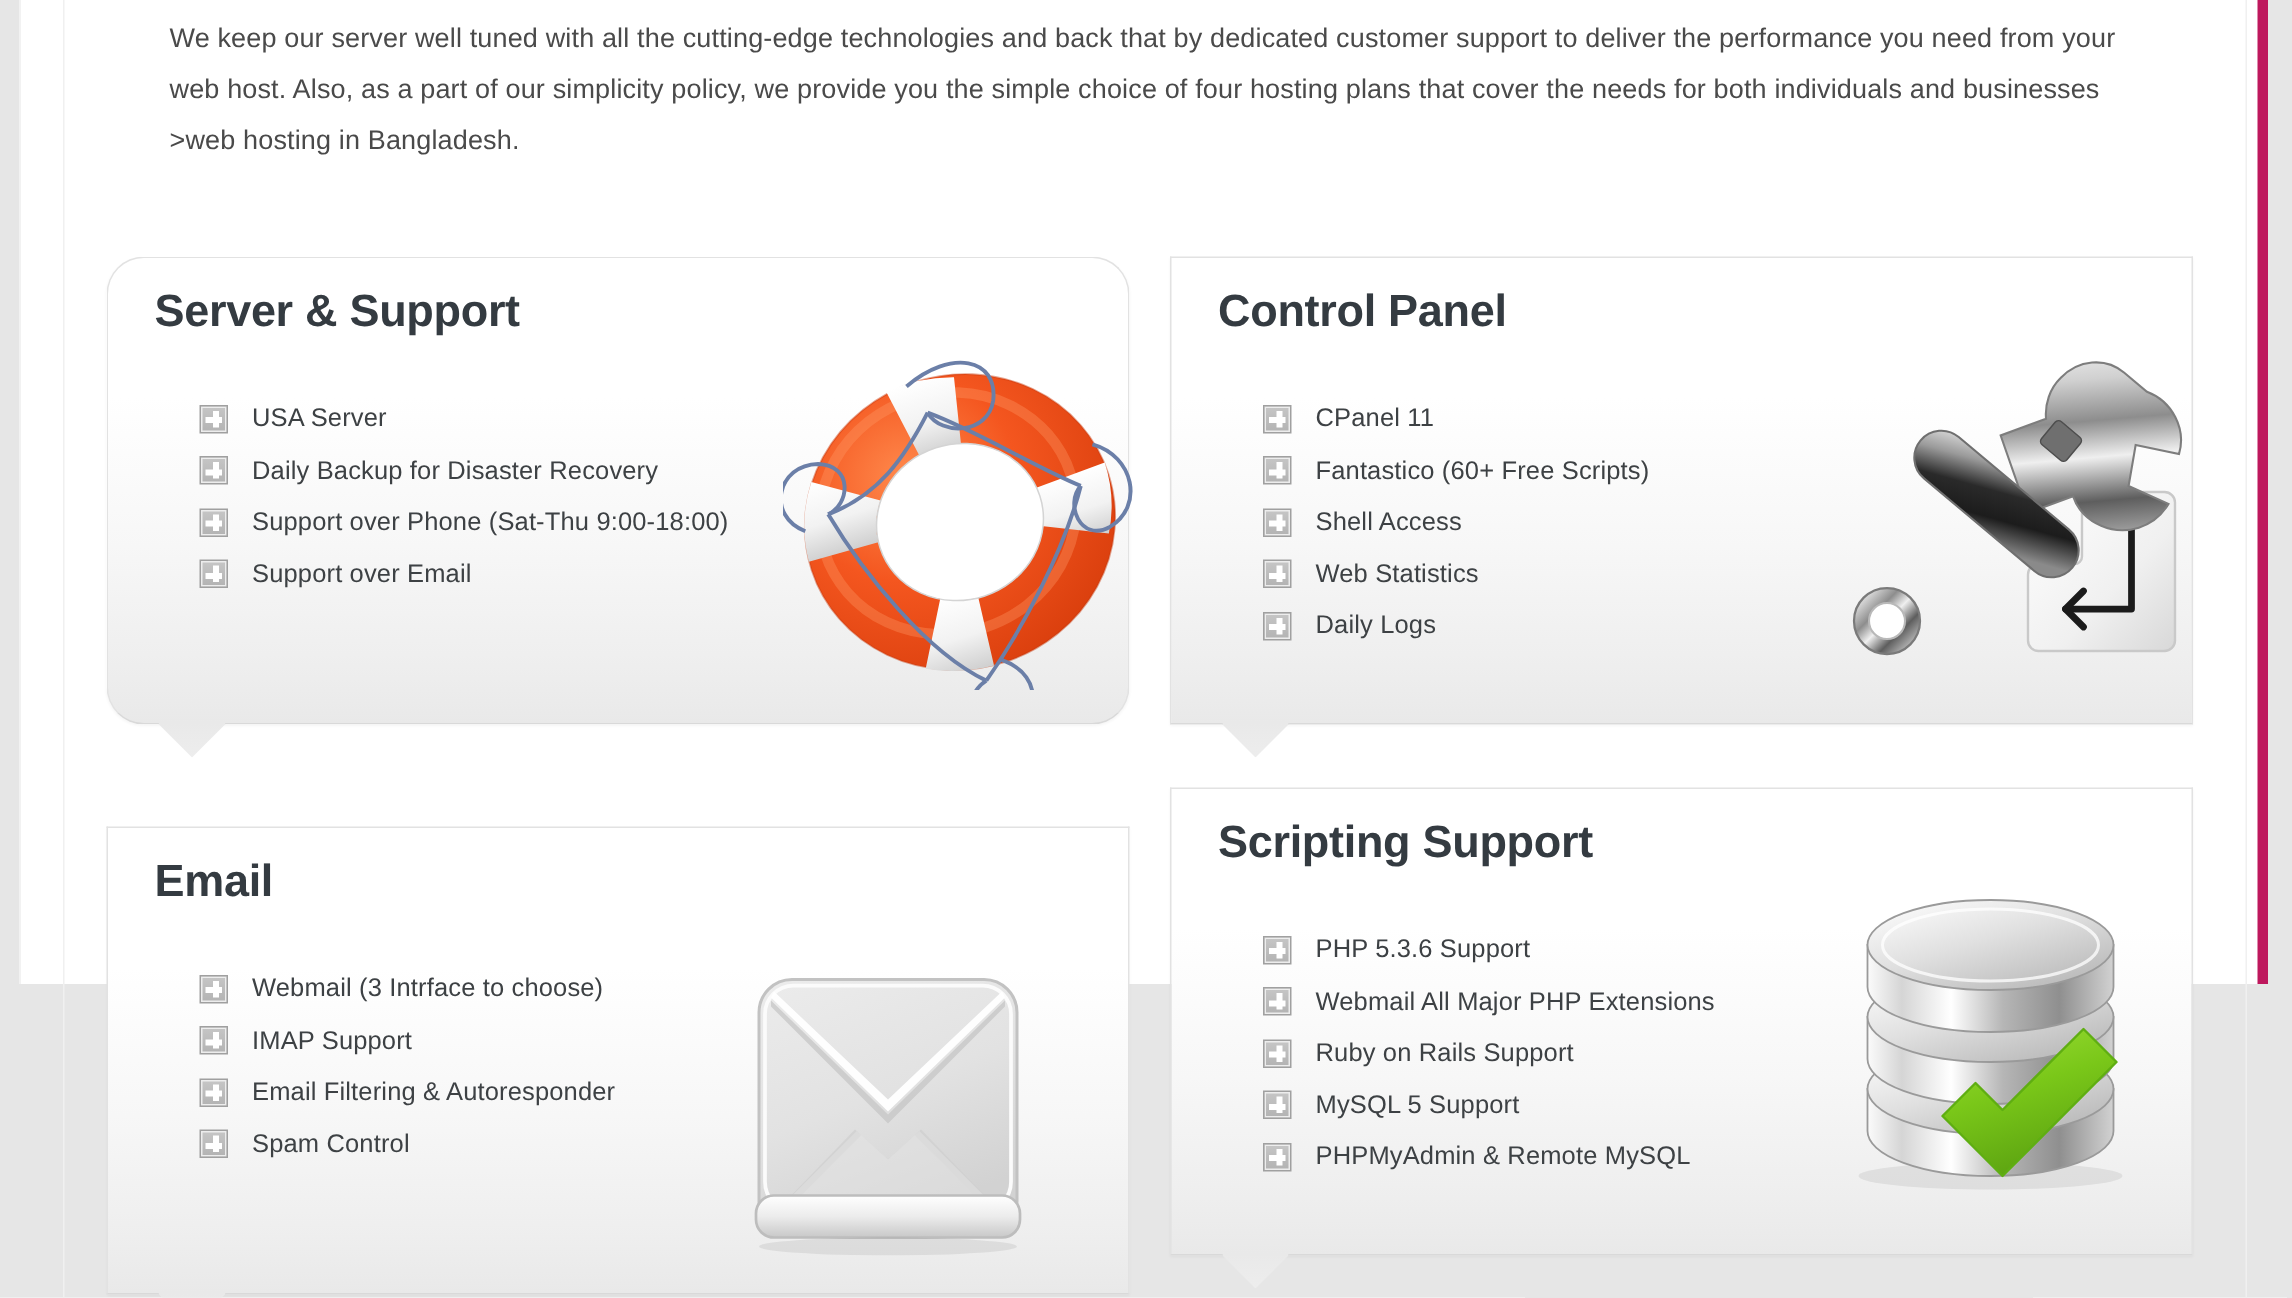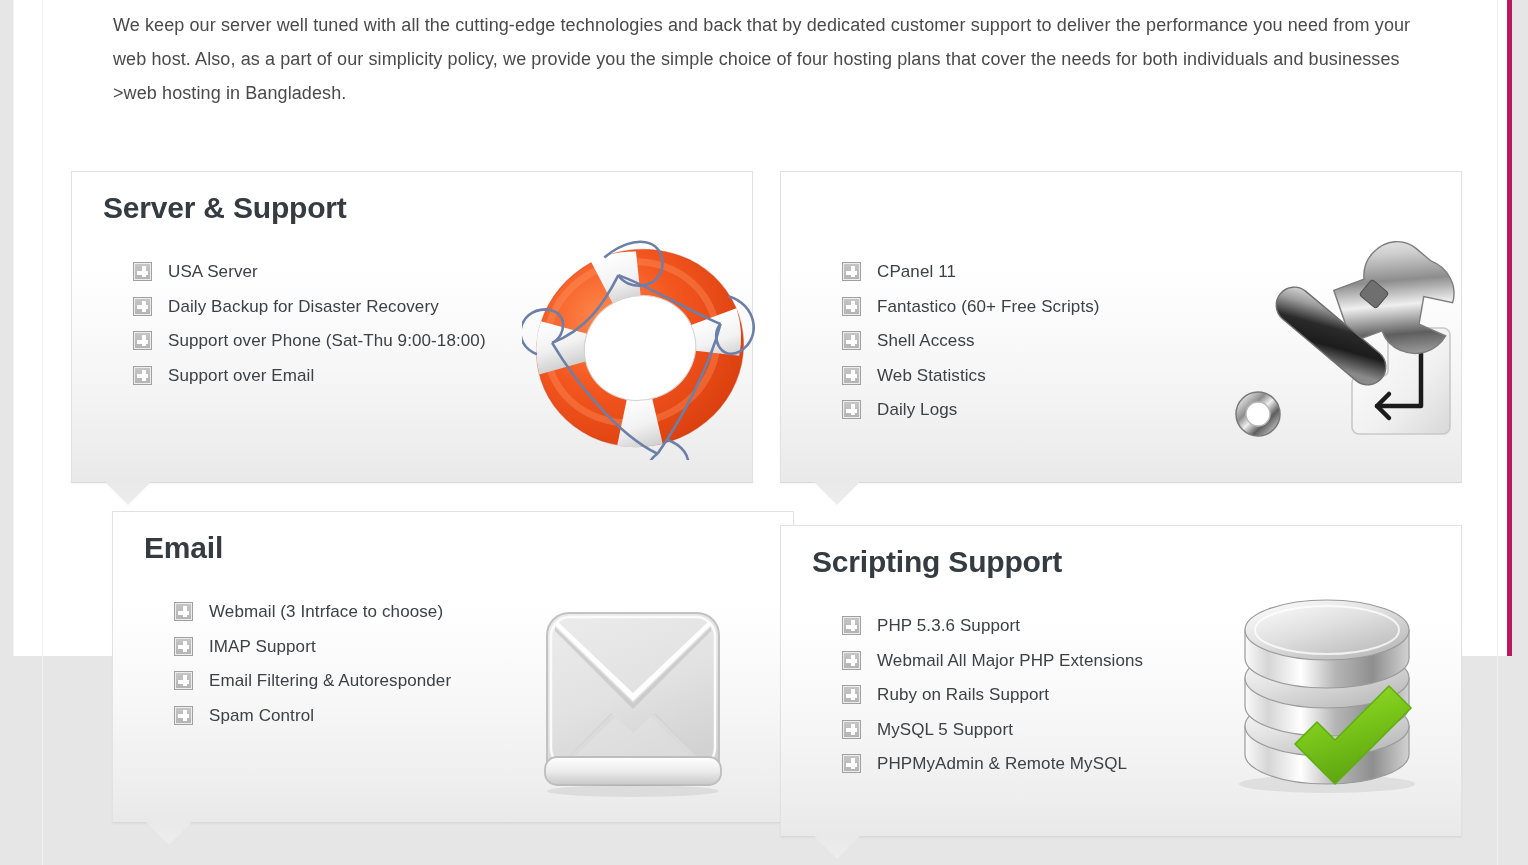--- a/index.html
+++ b/index.html
@@ -25,21 +25,21 @@
   }
 
   #content-shell {
     position: absolute;
     left: 13px;
     top: 0;
     width: 1499px;
     height: 656px;
     background: #ffffff;
     border-left: 1px solid #f2f2f2;
-    border-right: 5px solid #be185d;
+    border-right: 7px solid #be185d;
   }
 
   #inner-rule-left {
     position: absolute;
     left: 28px;
     top: 0;
     width: 1px;
     height: 865px;
     background: #f0f0f0;
   }
@@ -68,23 +68,23 @@
   .panel {
     position: absolute;
     width: 682px;
     height: 312px;
     background: linear-gradient(to bottom, #ffffff 0%, #ffffff 30%, #f7f7f7 62%, #eeeeee 88%, #e9e9e9 100%);
     border: 1px solid #e2e2e2;
     border-bottom: 1px solid #d9d9d9;
     box-shadow: 0 1px 2px rgba(0,0,0,0.045);
   }
 
-  .panel.p1 { left: 57px;  top: 171px; }
+  .panel.p1 { left: 57px;  top: 171px; border-radius: 25px; }
   .panel.p2 { left: 766px; top: 171px; }
-  .panel.p3 { left: 57px;  top: 511px; margin-left: 41px; }
+  .panel.p3 { left: 57px;  top: 551px; }
   .panel.p4 { left: 766px; top: 525px; }
   .tail-mask {
     position: absolute;
     left: 33px;
     bottom: -23px;
     width: 46px;
     height: 23px;
     clip-path: polygon(0 0, 100% 0, 50% 100%);
     background: linear-gradient(to bottom, #e9e9e9 0%, #ededed 100%);
     border-left: 1px solid #dcdcdc;
@@ -104,21 +104,21 @@
   .feature-list {
     position: absolute;
     left: 31px;
     top: 90px;
     list-style: none;
     width: 470px;
   }
 
   .feature-item {
     display: flex;
-    align-items: flex-start;
+    align-items: center;
     height: 34.5px;
     padding-left: 30px;
   }
 
   .plus-icon {
     position: relative;
     flex: 0 0 auto;
     width: 19px;
     height: 19px;
     background: linear-gradient(to bottom, #c6c6c6 0%, #b3b3b3 100%);
@@ -234,20 +234,21 @@
               <path d="M-82,-32 C -72,12 -48,76 -16,106"></path>
             </g>
           </g>
         </svg>
       </div>
 
       <div class="tail-mask"></div>
     </section>
 
     <section class="panel p2">
+      <h2 class="panel-title">Control Panel</h2>
       <ul class="feature-list">
         <li class="feature-item">
           <span class="plus-icon"></span>
           <span class="feature-label">CPanel 11</span>
         </li>
         <li class="feature-item">
           <span class="plus-icon"></span>
           <span class="feature-label">Fantastico (60+ Free Scripts)</span>
         </li>
         <li class="feature-item">

